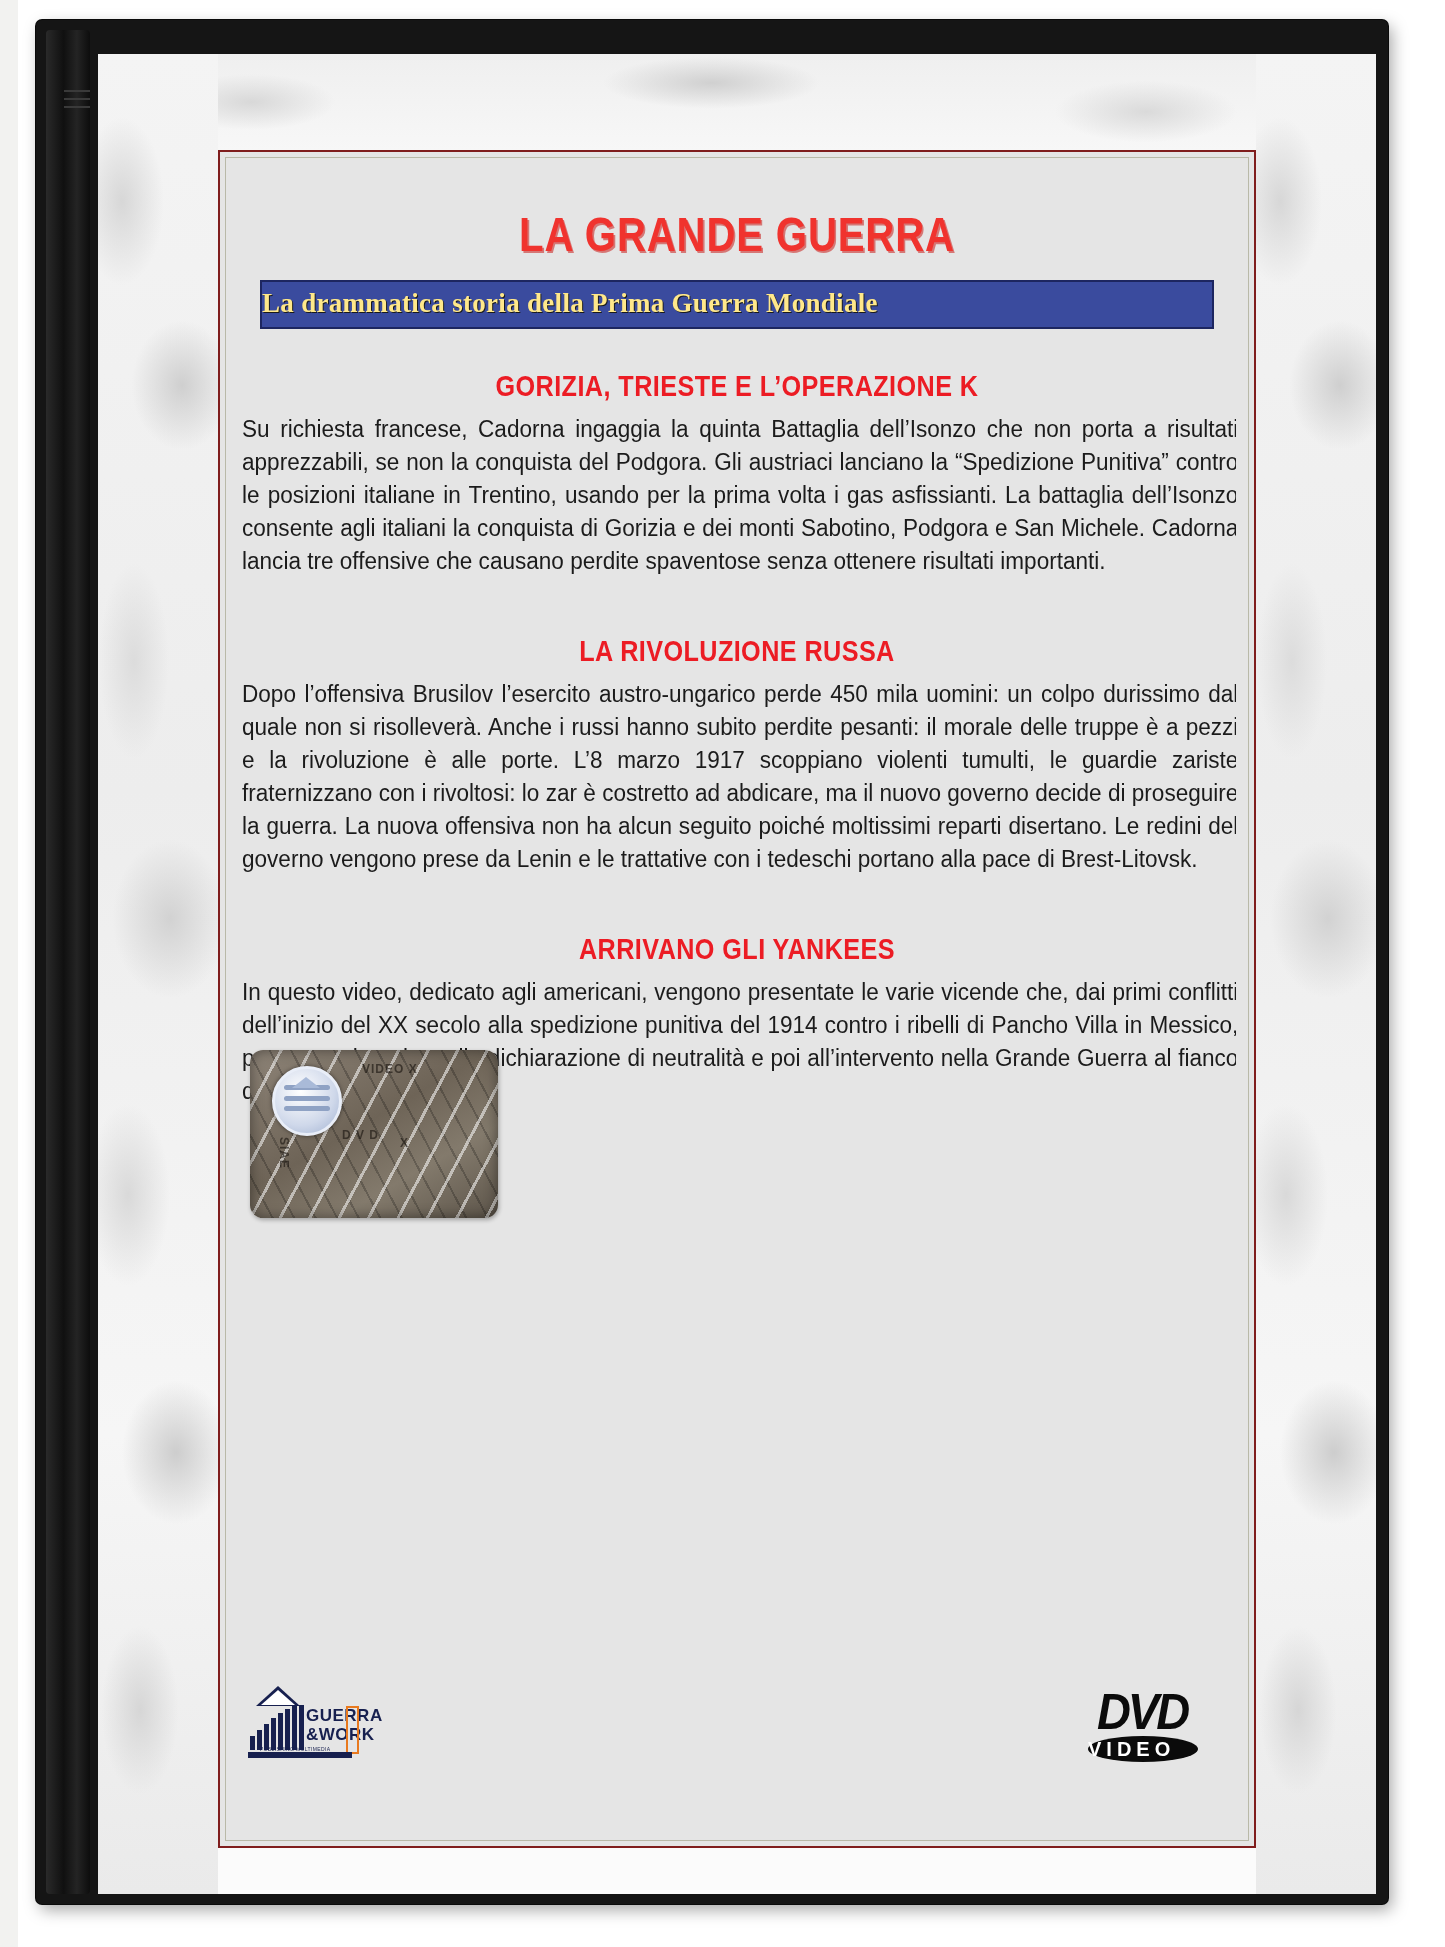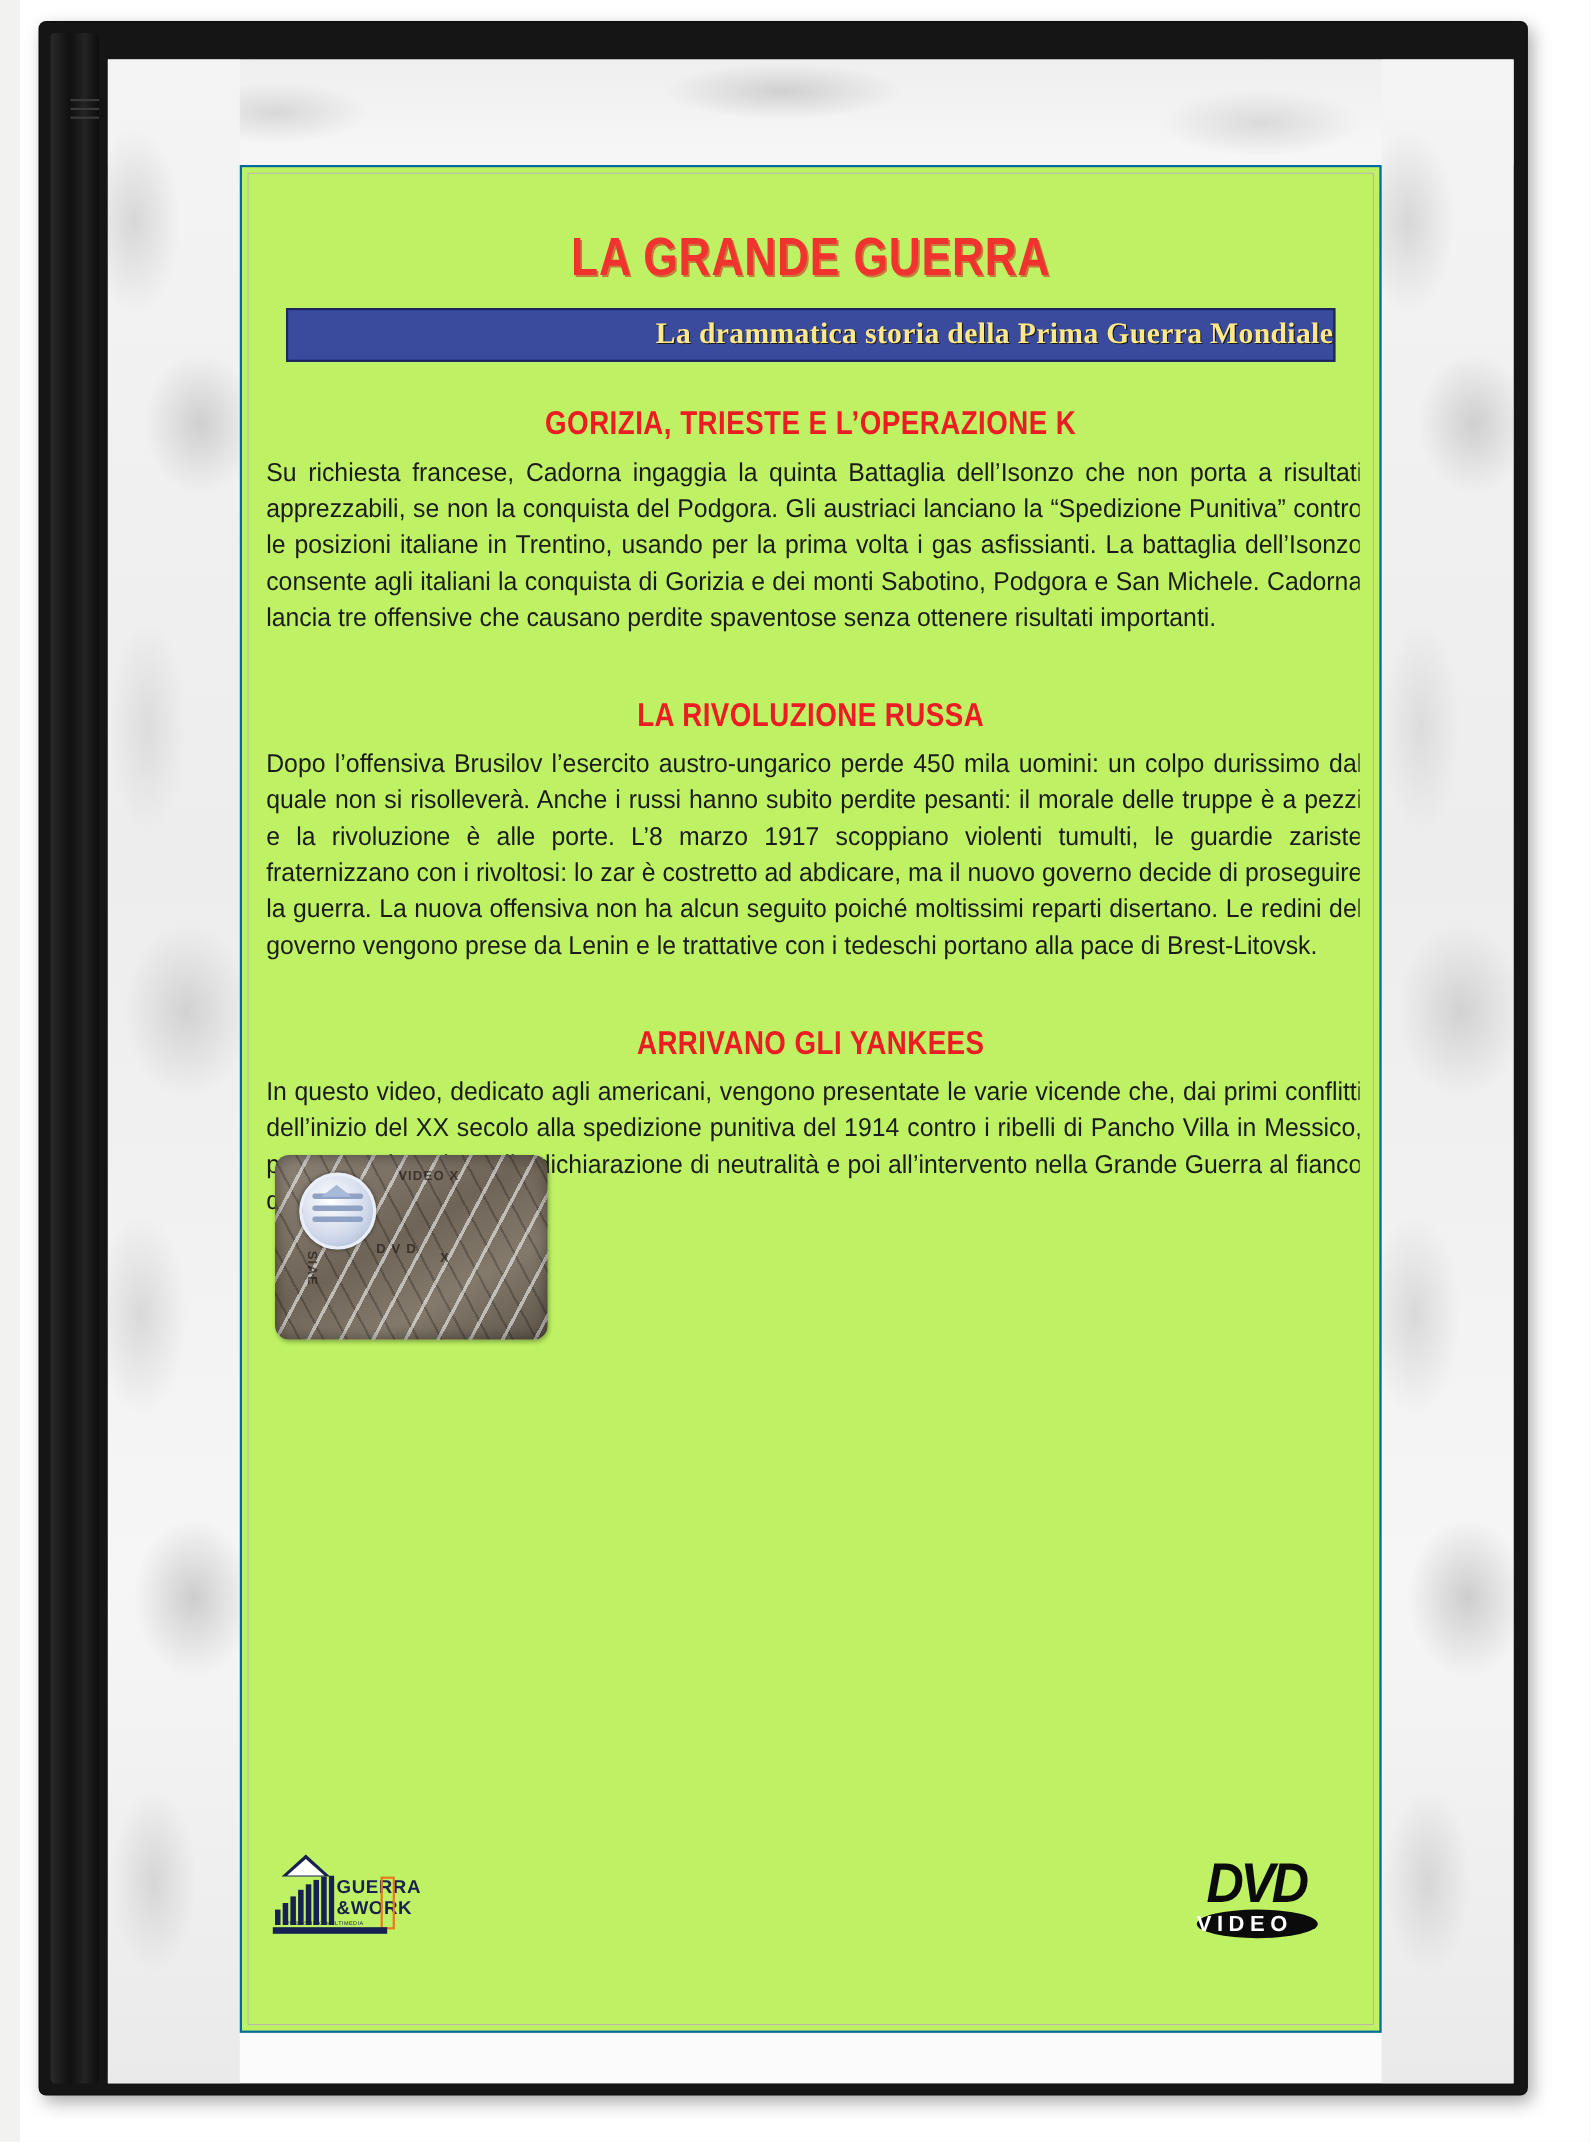--- a/index.html
+++ b/index.html
@@ -44,39 +44,39 @@
   .marble.right{right:0;}
   .marble-top{position:absolute;left:0;right:0;top:0;height:96px;
         background:
           radial-gradient(ellipse 120px 40px at 12% 50%,#d8d8d8 0%,rgba(216,216,216,0) 70%),
           radial-gradient(ellipse 150px 36px at 48% 30%,#d0d0d0 0%,rgba(208,208,208,0) 72%),
           radial-gradient(ellipse 130px 44px at 82% 60%,#dadada 0%,rgba(218,218,218,0) 70%),
           linear-gradient(180deg,#efefef,#f7f7f7);}
 
   
   #insert{position:absolute;left:120px;top:96px;width:1038px;height:1698px;
-          background:#bef264;
-          border:2px solid #0369a1;
+          background:#e5e5e5;
+          border:2px solid #7f1d1d;
           box-sizing:border-box;}
   #insert::after{content:"";position:absolute;inset:5px;border:1px solid #b9b9a8;
                  pointer-events:none;}
   #inner{position:absolute;inset:18px;overflow:hidden;}
 
   
   .maintitle{
     text-align:center;margin:36px 0 0;
     font-family:"Liberation Sans Narrow","Liberation Sans",sans-serif;
     font-weight:bold;font-size:49px;letter-spacing:1px;
     color:#f0332e;
     transform:scaleX(.82);
     text-shadow:2px 2px 0 rgba(200,30,25,.55);
   }
   .banner{
     margin:18px 22px 0;background:#3a4b9e;border:2px solid #1d2660;
-    padding:6px 0 8px;text-align:right;
+    padding:6px 0 8px;text-align:left;
   }
   .banner span{
     font-family:"Liberation Serif",serif;font-weight:bold;font-size:27px;
     color:#ffe88a;letter-spacing:.3px;
     text-shadow:1px 1px 0 #1a1a1a;
   }
 
   .sec-h{
     text-align:center;color:#ec1c24;
     font-family:"Liberation Sans Narrow","Liberation Sans",sans-serif;

